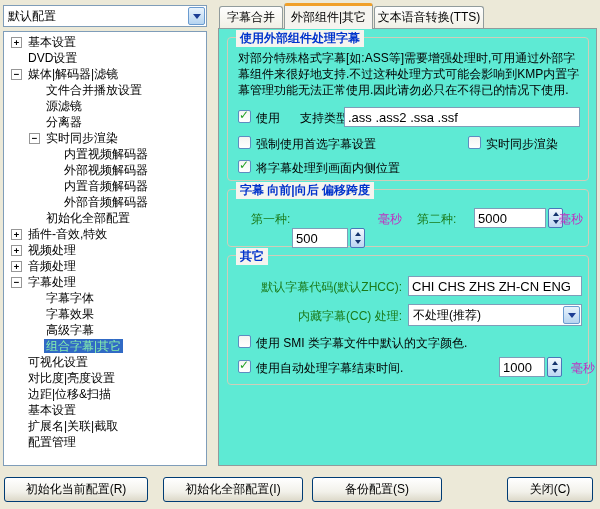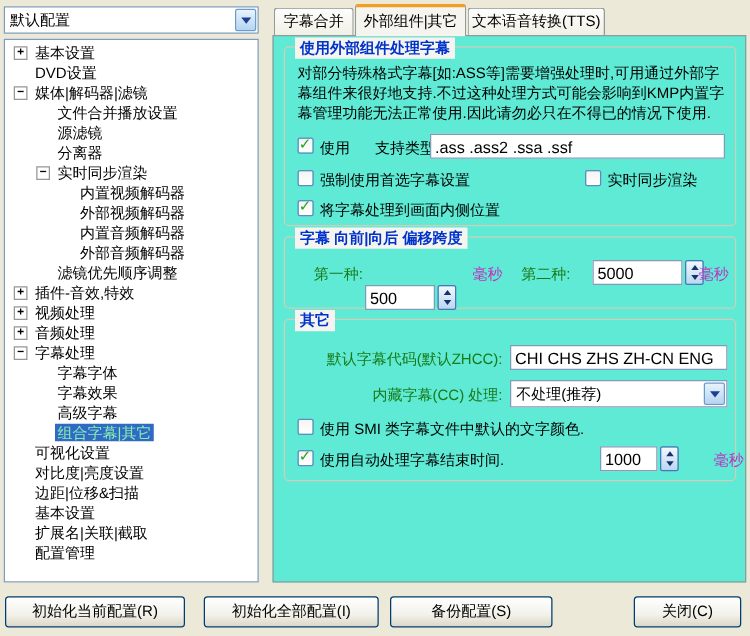--- a/index.html
+++ b/index.html
@@ -77,21 +77,21 @@
         <div class="trow" style="padding-left: 22px;"><span class="tlabel">DVD设置</span></div>
         <div class="trow" style="padding-left: 22px;"><span class="expander" style="left: 7px;">−</span><span class="tlabel">媒体|解码器|滤镜</span></div>
         <div class="trow" style="padding-left: 40px;"><span class="tlabel">文件合并播放设置</span></div>
         <div class="trow" style="padding-left: 40px;"><span class="tlabel">源滤镜</span></div>
         <div class="trow" style="padding-left: 40px;"><span class="tlabel">分离器</span></div>
         <div class="trow" style="padding-left: 40px;"><span class="expander" style="left: 25px;">−</span><span class="tlabel">实时同步渲染</span></div>
         <div class="trow" style="padding-left: 58px;"><span class="tlabel">内置视频解码器</span></div>
         <div class="trow" style="padding-left: 58px;"><span class="tlabel">外部视频解码器</span></div>
         <div class="trow" style="padding-left: 58px;"><span class="tlabel">内置音频解码器</span></div>
         <div class="trow" style="padding-left: 58px;"><span class="tlabel">外部音频解码器</span></div>
-        <div class="trow" style="padding-left: 40px;"><span class="tlabel">滤镜优先顺序调整</span></div>
+        <div class="trow" style="padding-left: 40px;"><span class="tlabel">初始化全部配置</span></div>
         <div class="trow" style="padding-left: 22px;"><span class="expander" style="left: 7px;">+</span><span class="tlabel">插件-音效,特效</span></div>
         <div class="trow" style="padding-left: 22px;"><span class="expander" style="left: 7px;">+</span><span class="tlabel">视频处理</span></div>
         <div class="trow" style="padding-left: 22px;"><span class="expander" style="left: 7px;">+</span><span class="tlabel">音频处理</span></div>
         <div class="trow" style="padding-left: 22px;"><span class="expander" style="left: 7px;">−</span><span class="tlabel">字幕处理</span></div>
         <div class="trow" style="padding-left: 40px;"><span class="tlabel">字幕字体</span></div>
         <div class="trow" style="padding-left: 40px;"><span class="tlabel">字幕效果</span></div>
         <div class="trow" style="padding-left: 40px;"><span class="tlabel">高级字幕</span></div>
         <div class="trow sel" style="padding-left: 40px;"><span class="tlabel">组合字幕|其它</span></div>
         <div class="trow" style="padding-left: 22px;"><span class="tlabel">可视化设置</span></div>
         <div class="trow" style="padding-left: 22px;"><span class="tlabel">对比度|亮度设置</span></div>
@@ -170,21 +170,21 @@
         </span>
       </div>
 
       <span class="cb" style="left:10px; top:79px;" data-checked="false"></span>
       <span class="lbl" style="left:28px; top:79px;">使用 SMI 类字幕文件中默认的文字颜色.</span>
 
       <span class="cb" style="left:10px; top:104px;" data-checked="true">
           <span class="mark">✓</span>
         </span>
       <span class="lbl" style="left:28px; top:104px;">使用自动处理字幕结束时间.</span>
-      <div class="spin" style="left:252px; top:101px;">
+      <div class="spin" style="left:271px; top:101px;">
         <input class="tedit" style="width: 46px;" value="1000">
         <span class="spinbtn">
           <span class="arr-up"></span>
           <span class="arr-down"></span>
         </span>
       </div>
       <span class="lbl magenta" style="left:343px; top:104px;">毫秒</span>
     </div>
   </div>
 

